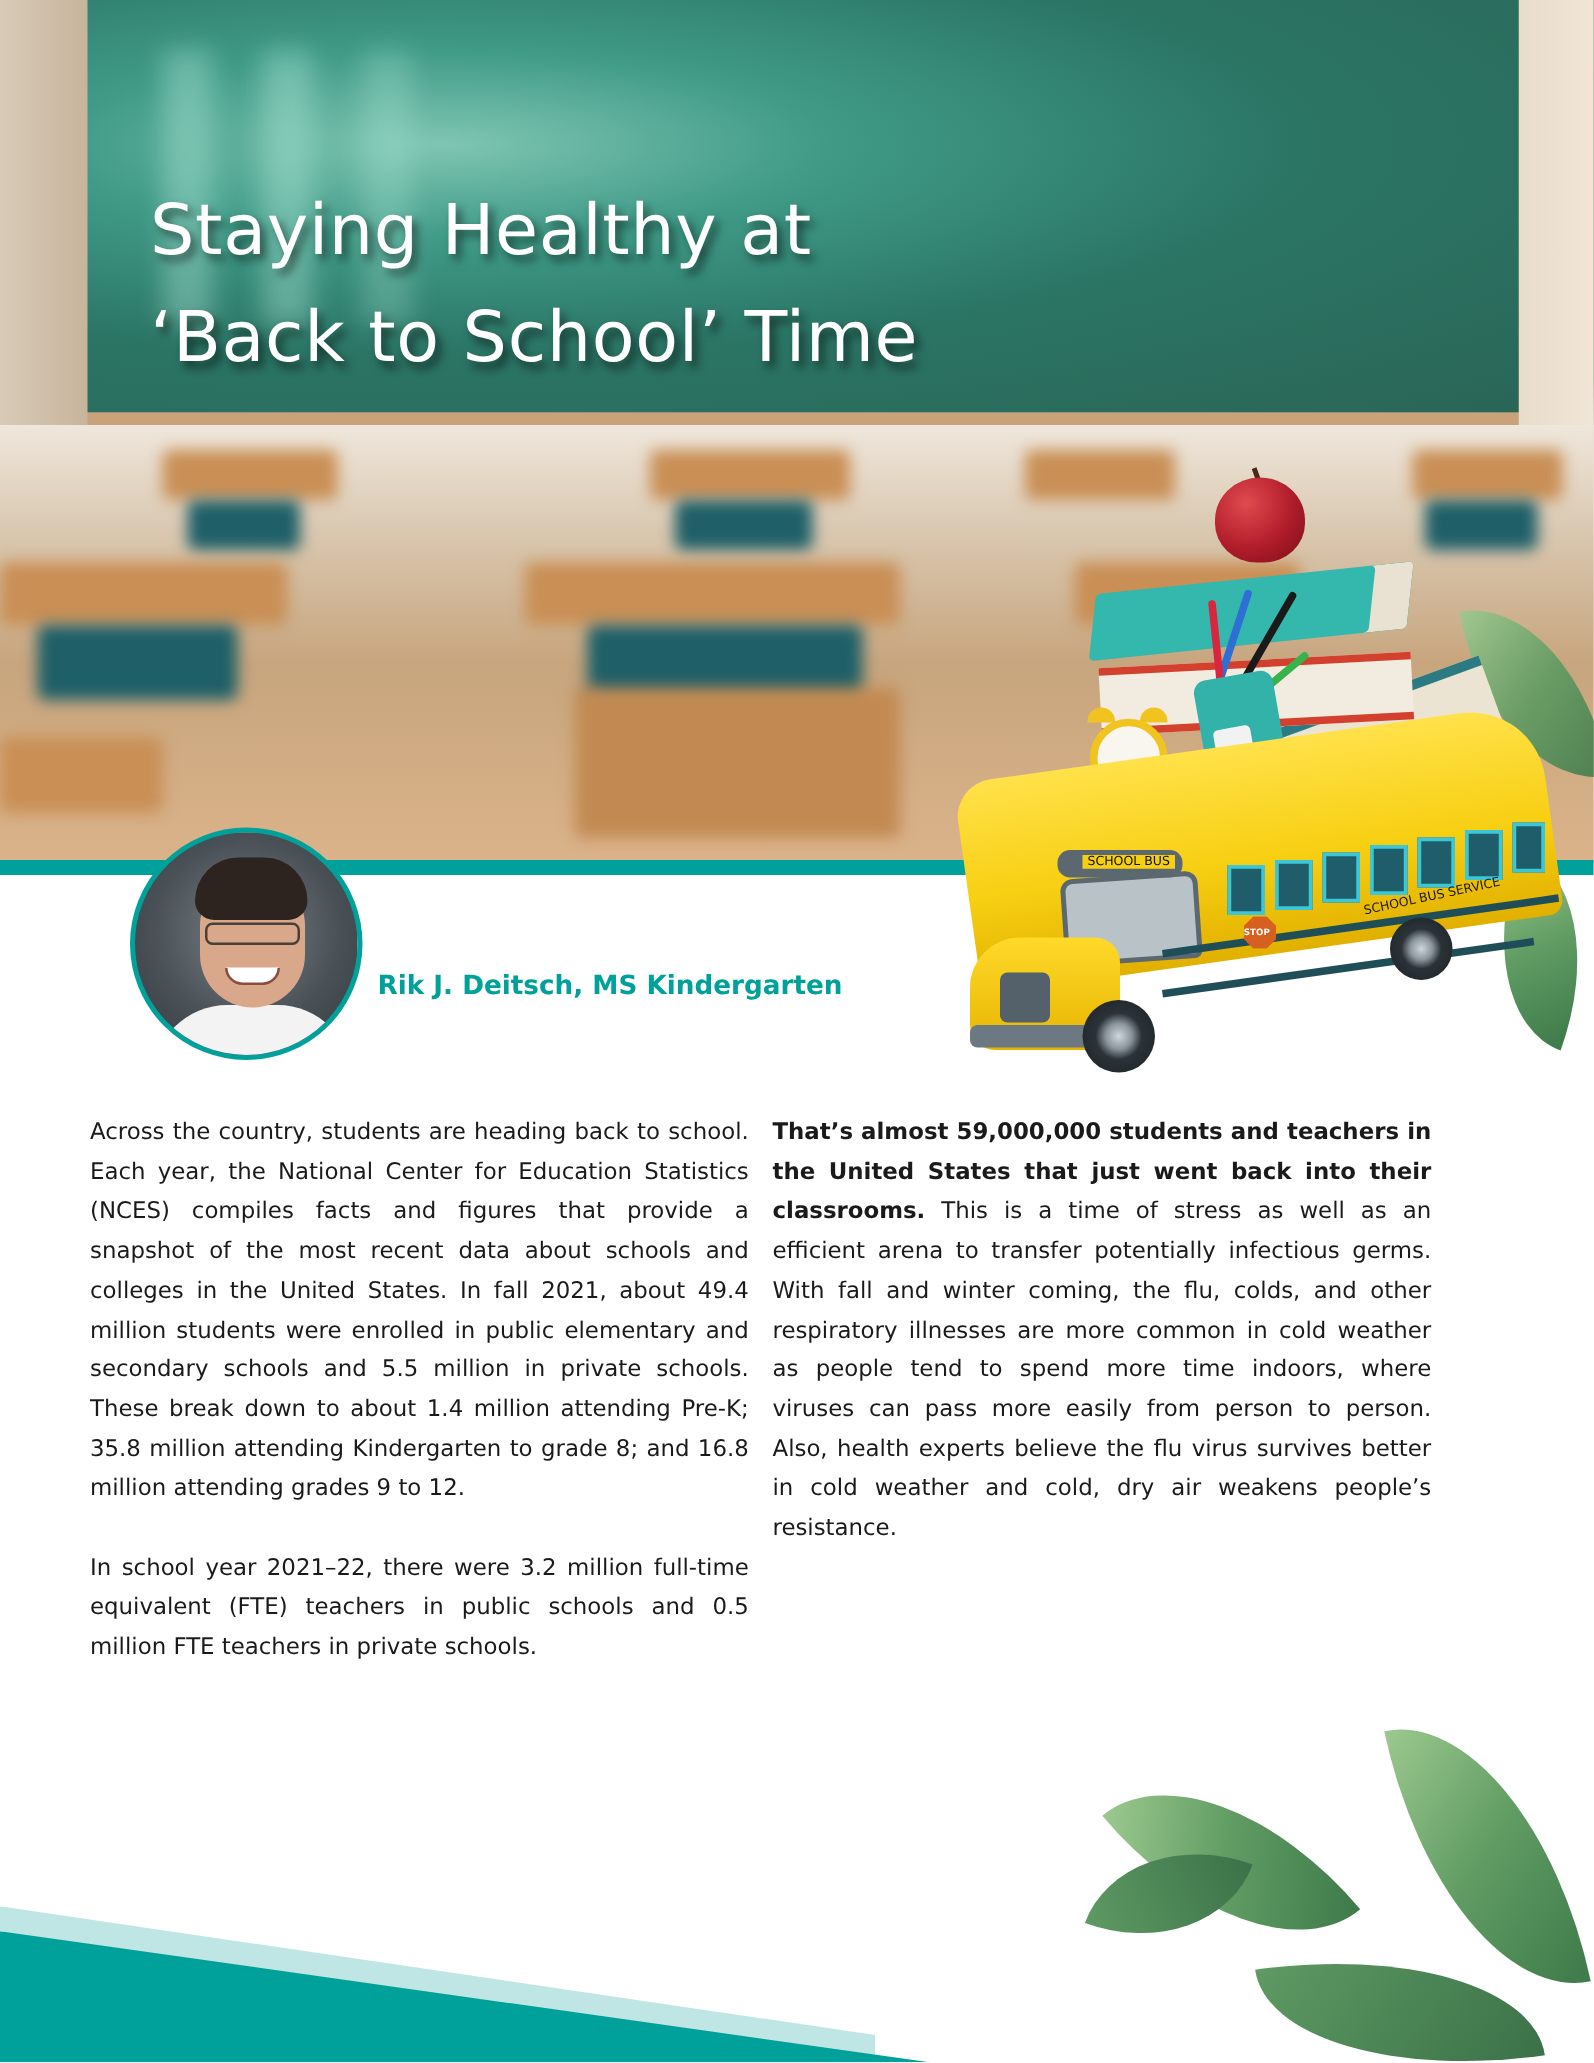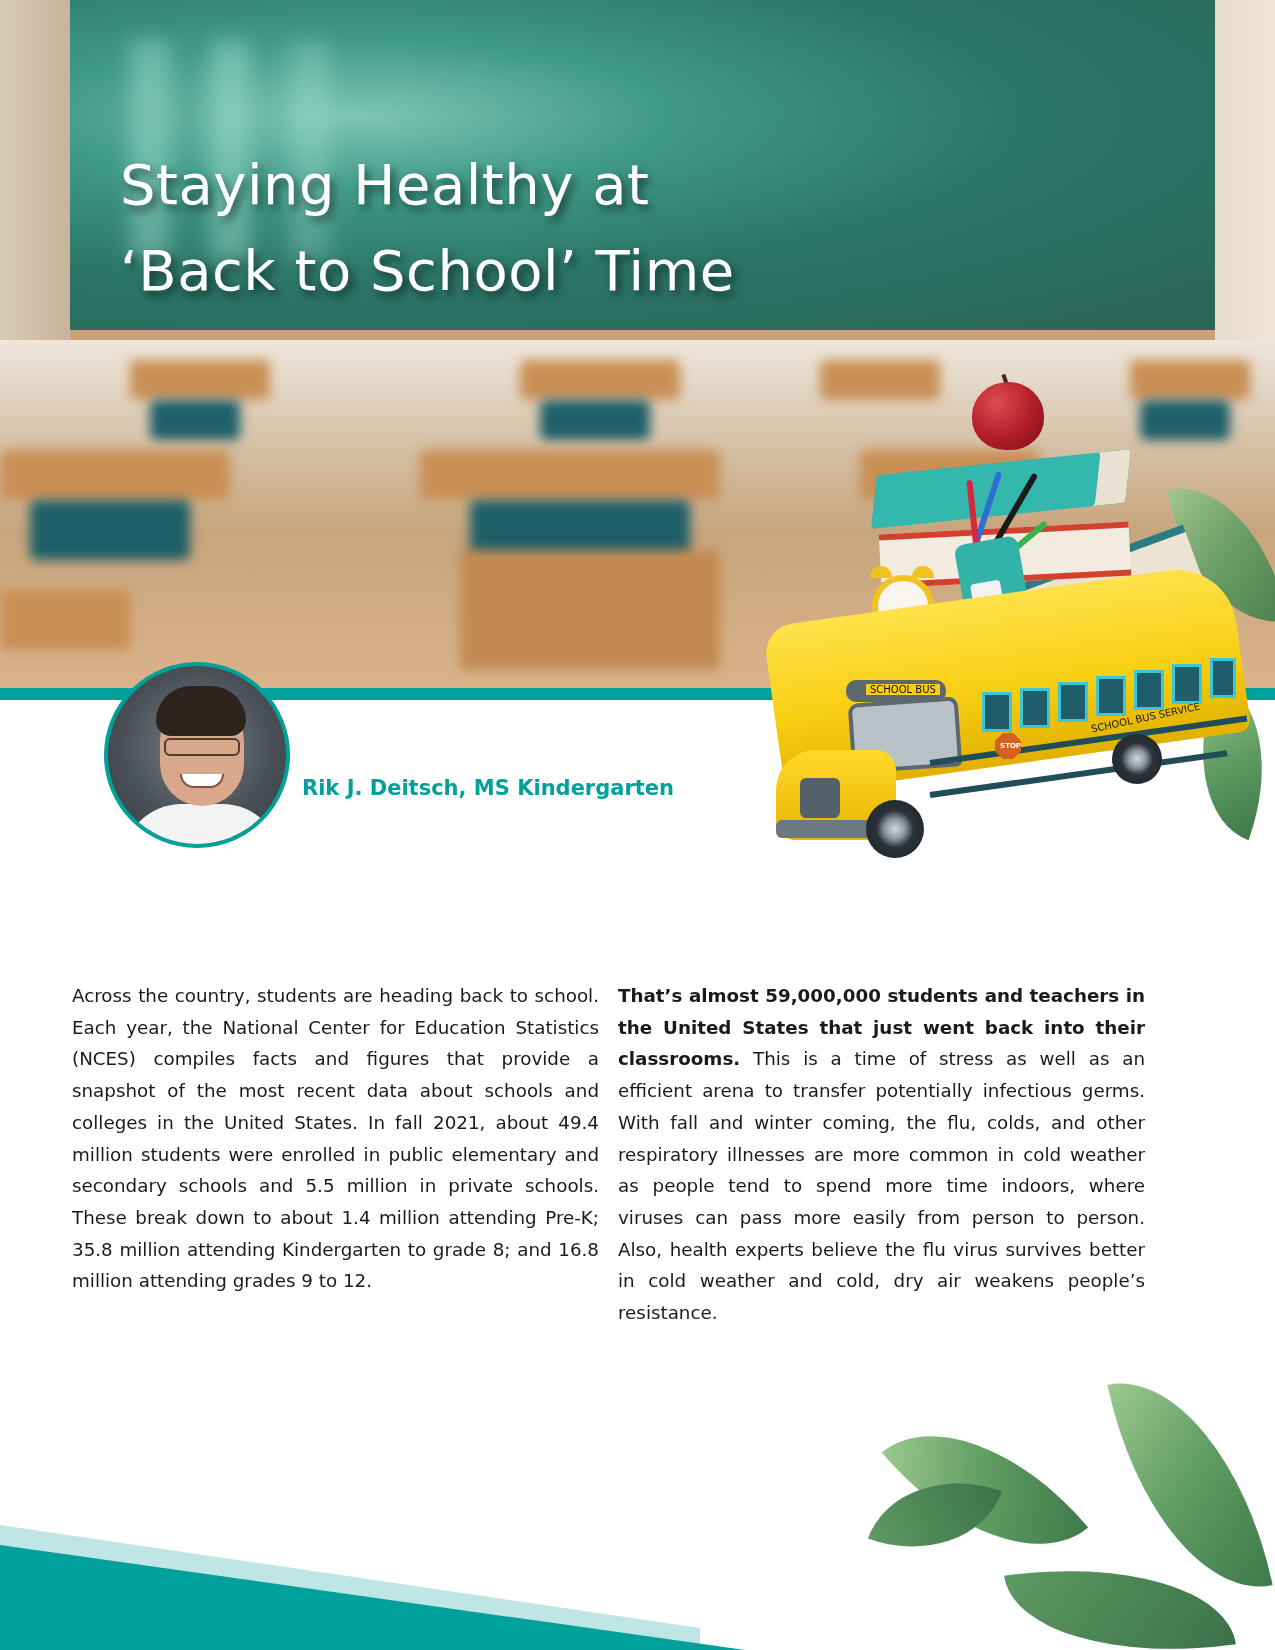--- a/index.html
+++ b/index.html
@@ -74,26 +74,26 @@
       left: 786px; top: 626px; width: 470px; height: 170px; background: linear-gradient(180deg, #ffe14a 0%, #f7cf12 55%, #e1b000 100%);
       border-radius: 30px 60px 12px 12px; transform: rotate(-8deg); transform-origin: left bottom;
     }
     .bus-hood { left: 776px; top: 750px; width: 120px; height: 90px; background: linear-gradient(180deg, #ffd92a, #e6b400); border-radius: 40px 20px 12px 20px; }
     .bus-grille { left: 800px; top: 778px; width: 40px; height: 40px; background: #54606a; border-radius: 6px; }
     .bus-bumper { left: 776px; top: 820px; width: 100px; height: 18px; background: #6c7882; border-radius: 6px; }
     .bus-win { width: 30px; height: 40px; background: #1f5d6a; border: 3px solid #3cc6d6; }
     .bus-stripe { left: 930px; height: 6px; background: #1f4e58; transform: rotate(-8deg); transform-origin: left; }
     .wheel { width: 58px; height: 58px; border-radius: 50%; background: radial-gradient(circle, #cfd7dc 0%, #8b959c 25%, #2b3338 45%, #1b2125 100%); }
     .bus-label { font-family: "DejaVu Sans", sans-serif; font-size: 11px; color: #1a1a1a; white-space: nowrap; }
-    .stop-sign { left: 995px; top: 733px; width: 26px; height: 26px; background: #d6601f; color: #fff; font-size: 7px; font-weight: bold; display: flex; align-items: center; justify-content: flex-end; clip-path: polygon(30% 0, 70% 0, 100% 30%, 100% 70%, 70% 100%, 30% 100%, 0 70%, 0 30%); }
+    .stop-sign { left: 995px; top: 733px; width: 26px; height: 26px; background: #d6601f; color: #fff; font-size: 7px; font-weight: bold; display: flex; align-items: center; justify-content: flex-start; clip-path: polygon(30% 0, 70% 0, 100% 30%, 100% 70%, 70% 100%, 30% 100%, 0 70%, 0 30%); }
 
     .leaf { position: absolute; border-radius: 0 100% 0 100%; background: linear-gradient(135deg, #9cc98f 0%, #5f9b62 50%, #3e7a4a 100%); }
 
     
-    .col { position: absolute; top: 980px; width: 527px; font-family: "DejaVu Sans", sans-serif;
+    .col { position: absolute; top: 890px; width: 527px; font-family: "DejaVu Sans", sans-serif;
       font-size: 18.3px; line-height: 31.7px; color: #1a1a1a; text-align: justify; text-align-last: left; }
     .col.left { left: 72px; }
     .col.right { left: 618px; }
     .col p + p { margin-top: 31.7px; }
     .col b { font-weight: bold; }
 
     
     .foot-light { position: absolute; left: 0; top: 1525px; width: 1275px; height: 125px; background: #bfe6e5;
       clip-path: polygon(0 0, 700px 103px, 700px 125px, 0 125px); }
     .foot-teal { position: absolute; left: 0; top: 1545px; width: 1275px; height: 105px; background: #00a19a;
@@ -184,20 +184,21 @@
   <div class="glasses"></div>
   <div class="smile"></div>
 </div>
 
 <div class="author">
   <div>Rik J. Deitsch, MS Kindergarten</div>
 </div>
 
 <div class="col left">
   <p>Across the country, students are heading back to school. Each year, the National Center for Education Statistics (NCES) compiles facts and figures that provide a snapshot of the most recent data about schools and colleges in the United States. In fall 2021, about 49.4 million students were enrolled in public elementary and secondary schools and 5.5 million in private schools. These break down to about 1.4 million attending Pre-K; 35.8 million attending Kindergarten to grade 8; and 16.8 million attending grades 9 to 12.</p>
+  <p>In school year 2021–22, there were 3.2 million full-time equivalent (FTE) teachers in public schools and 0.5 million FTE teachers in private schools.</p>
 </div>
 <div class="col right">
   <p><b>That’s almost 59,000,000 students and teachers in the United States that just went back into their classrooms.</b><span> This is a time of stress as well as an efficient arena to transfer potentially infectious germs. With fall and winter coming, the flu, colds, and other respiratory illnesses are more common in cold weather as people tend to spend more time indoors, where viruses can pass more easily from person to person. Also, health experts believe the flu virus survives better in cold weather and cold, dry air weakens people’s resistance.</span></p>
 </div>
 
 <div class="leaf" style="left:930px; top:1395px; width:110px; height:190px; transform:rotate(-40deg);"></div>
 <div class="leaf" style="left:890px; top:1460px; width:90px; height:110px; transform:rotate(-70deg); background:linear-gradient(135deg,#5e9a63,#3b7148);"></div>
 <div class="leaf" style="left:1130px; top:1370px; width:120px; height:230px; transform:rotate(-12deg);"></div>
 <div class="leaf" style="left:1010px; top:1560px; width:220px; height:100px; transform:rotate(-8deg); background:linear-gradient(135deg,#5e9a63,#3b7148);"></div>
 

